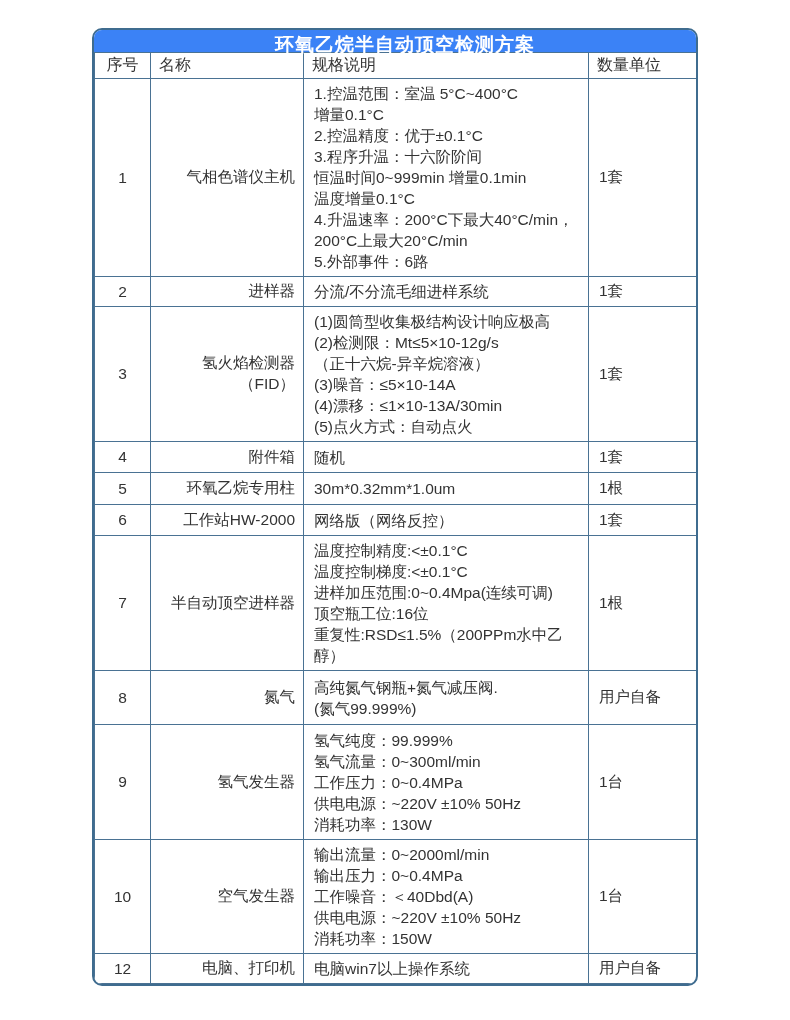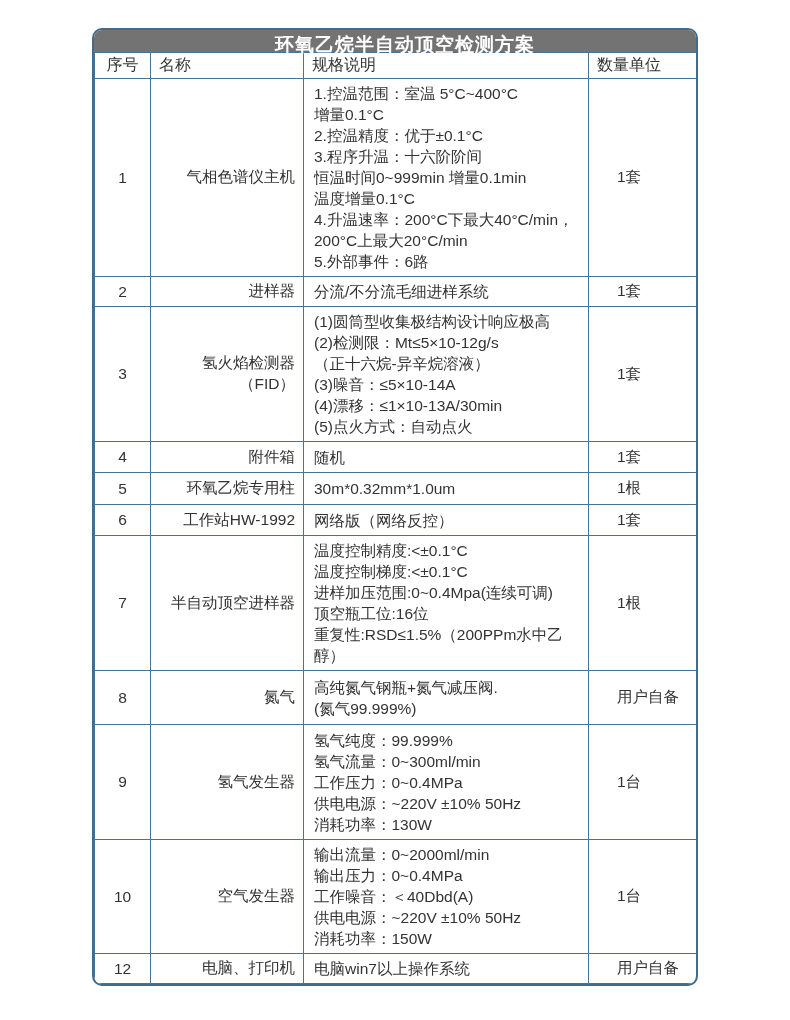--- a/index.html
+++ b/index.html
@@ -7,40 +7,40 @@
     width:790px;height:1020px;background:#ffffff;
     font-family:"Liberation Sans","DejaVu Sans",sans-serif;
     color:#333333;
   }
   .sheet{
     position:absolute;left:92px;top:28px;width:606px;
     border:2px solid #3f6c8f;border-radius:10px;overflow:hidden;
     background:#ffffff;box-sizing:border-box;
   }
   .title-bar{
-    background:#737373;color:#ffffff;height:22px;line-height:30px;
+    background:#3b82f6;color:#ffffff;height:22px;line-height:30px;
     text-align:center;font-size:19px;font-weight:bold;letter-spacing:1px;padding-left:20px;
   }
   table{width:100%;border-collapse:collapse;table-layout:fixed;}
   col.c-no{width:56px;}
   col.c-name{width:153px;}
   col.c-spec{width:285px;}
   col.c-qty{width:108px;}
   td,th{
     border:1px solid #4a7293;
     font-size:15.5px;font-weight:normal;
     vertical-align:middle;color:#333333;
     padding:2px 8px;box-sizing:border-box;
     overflow:hidden;
   }
   th{text-align:left;font-size:16px;}
   .no{text-align:center;padding:2px 2px;}
   .name{padding-left:11px;text-align:right;}
   .spec{white-space:pre-line;line-height:21px;padding:4px 6px 4px 10px;}
-  .qty{padding-left:28px;}
+  .qty{padding-left:10px;}
   .hrow{height:21px;}
   .r1{height:197px;} .r2{height:30px;} .r3{height:133px;} .r4{height:31px;}
   .r5{height:32px;} .r6{height:31px;} .r7{height:118px;} .r8{height:54px;}
   .r9{height:115px;} .r10{height:114px;} .r11{height:30px;} .r12{height:30px;}
 </style>
 </head>
 <body>
 
 <div class="sheet">
   <div class="title-bar">环氧乙烷半自动顶空检测方案</div>
@@ -96,21 +96,21 @@
       <td class="qty">1套</td>
     </tr>
     <tr class="r5">
       <td class="no">5</td>
       <td class="name">环氧乙烷专用柱</td>
       <td class="spec">30m*0.32mm*1.0um</td>
       <td class="qty">1根</td>
     </tr>
     <tr class="r6">
       <td class="no">6</td>
-      <td class="name">工作站HW-1992</td>
+      <td class="name">工作站HW-2000</td>
       <td class="spec">网络版（网络反控）</td>
       <td class="qty">1套</td>
     </tr>
     <tr class="r7">
       <td class="no">7</td>
       <td class="name">半自动顶空进样器</td>
       <td class="spec">温度控制精度:&lt;±0.1°C
 温度控制梯度:&lt;±0.1°C
 进样加压范围:0~0.4Mpa(连续可调)
 顶空瓶工位:16位

